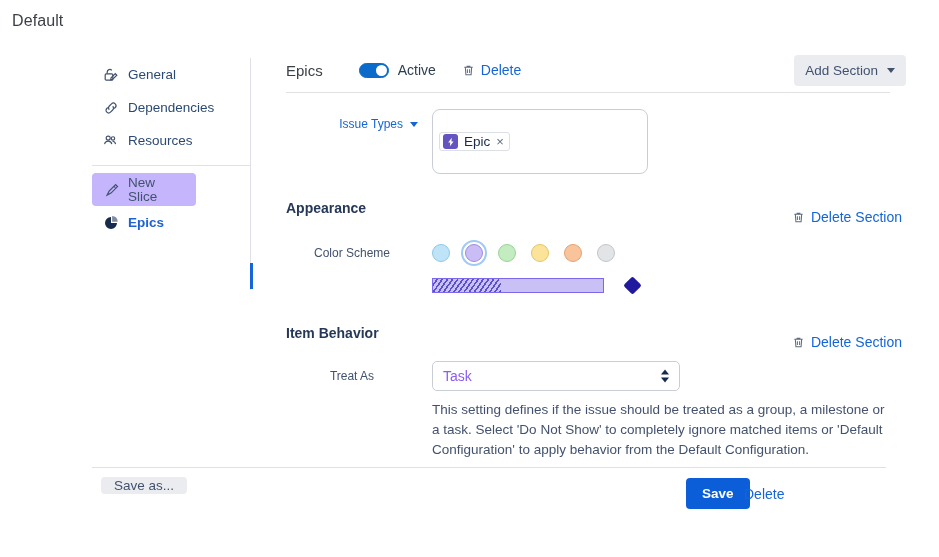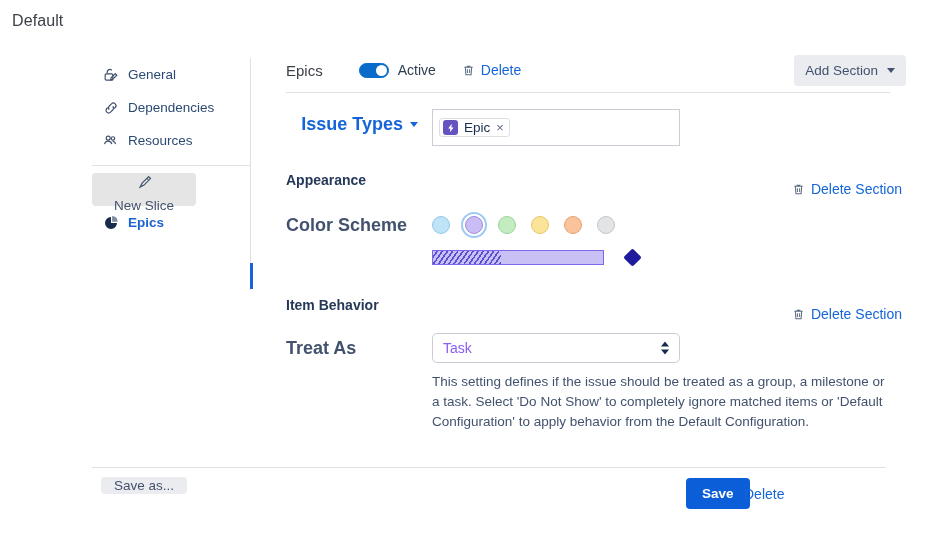--- a/index.html
+++ b/index.html
@@ -59,24 +59,23 @@
     height: 33px;
     padding: 0 10px;
     border-radius: 4px;
     font-size: 13.5px;
     color: #2b4a73;
     cursor: pointer;
     box-sizing: border-box;
   }
   .nav-item .lbl { line-height: 1; }
   .nav-item.selected-soft {
-    background: #e5e5e5;
+    background: #c4b5fd;
     color: #42526e;
     width: 104px;
-    flex-direction: column;
   }
   .nav-item.active .lbl {
     color: #1d63d1;
     font-weight: bold;
   }
   .nav-active-bar {
     position: absolute;
     left: 250px;
     top: 213px;
     width: 3px;
@@ -192,45 +191,44 @@
   }
 
   
   .field-row {
     display: flex;
     align-items: flex-start;
     margin-top: 16px;
   }
   .field-label {
     width: 146px;
-    text-align: left;
+    text-align: center;
     padding-right: 14px;
-    font-size: 18px;
+    font-size: 12px;
     color: #42526e;
     box-sizing: border-box;
     line-height: 30px;
-    font-weight: bold;
   }
   .field-label.linky {
     color: #1565d8;
     cursor: pointer;
     display: flex;
     justify-content: flex-end;
     align-items: center;
     gap: 7px;
   }
   .field-label.plain { color: #42526e; }
 
   .tokenbox {
-    width: 248px;
+    width: 216px;
     min-height: 30px;
     border: 1px solid #c9ced6;
-    border-radius: 0;
+    border-radius: 8px;
     background: #fff;
-    padding: 8px 6px;
+    padding: 22px 6px;
     box-sizing: border-box;
     display: flex;
     align-items: center;
     gap: 6px;
     cursor: text;
   }
   .token {
     display: inline-flex;
     align-items: center;
     gap: 6px;

